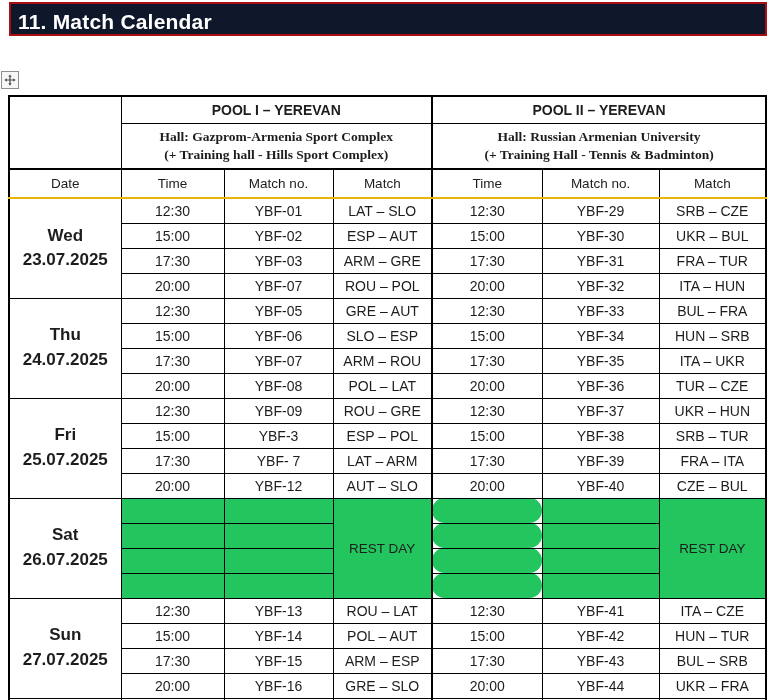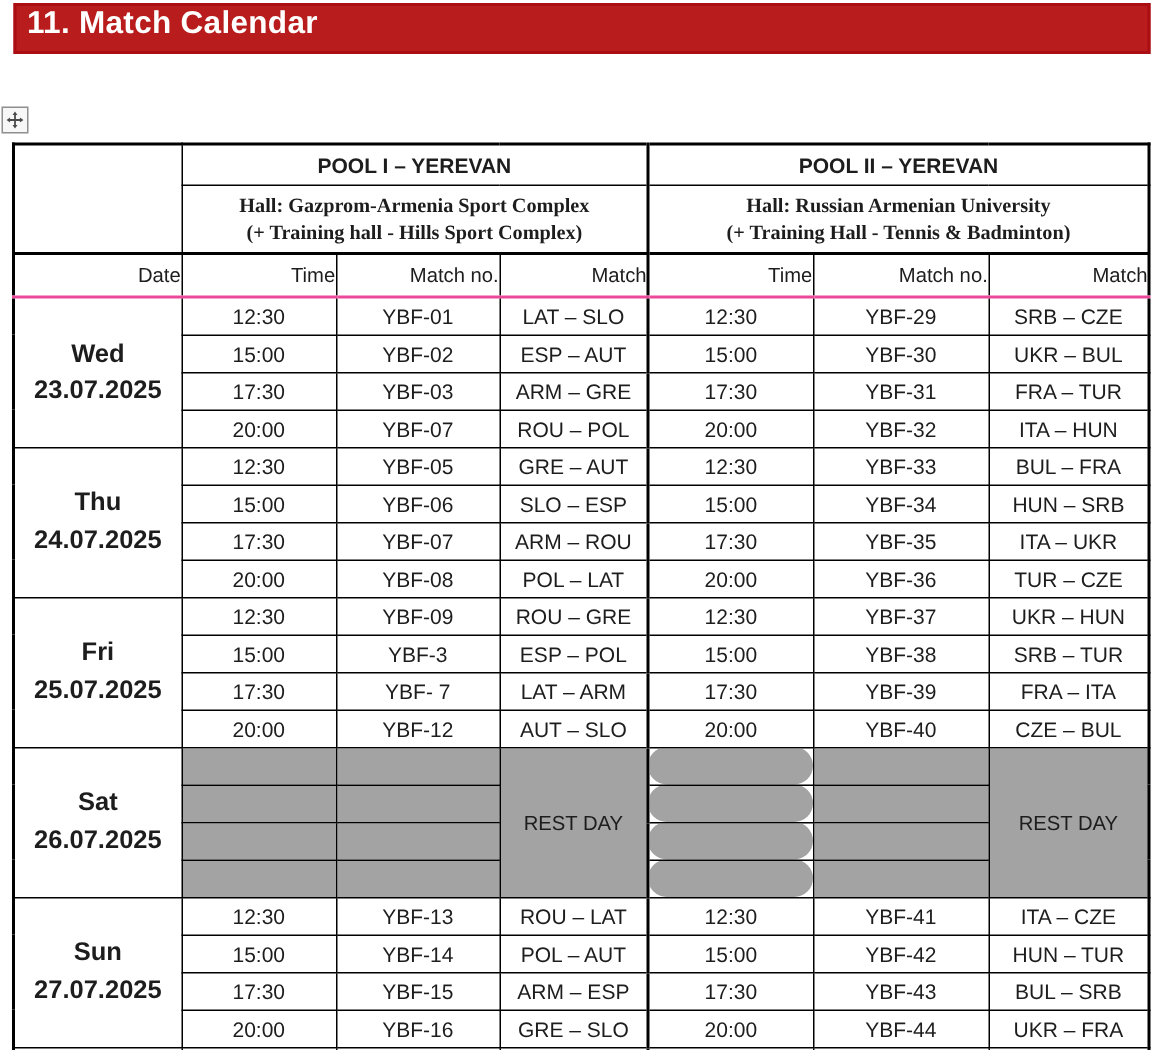--- a/index.html
+++ b/index.html
@@ -5,21 +5,21 @@
   html,body{margin:0;padding:0;}
   body{
     width:777px;height:700px;overflow:hidden;background:#ffffff;
     font-family:"Liberation Sans", sans-serif;position:relative;color:#1d1d1d;
   }
   .page{position:relative;width:777px;height:700px;overflow:hidden;}
 
   
   .banner{
     position:absolute;left:9px;right:10px;top:2px;height:30px;
-    background:#b91c1c;border:2px solid #AA0D12;display:flex;align-items:flex-start;
+    background:#0f172a;border:2px solid #AA0D12;display:flex;align-items:flex-end;
   }
   .banner .title{
     color:#ffffff;font-weight:bold;font-size:21px;padding-left:7px;letter-spacing:0.2px;
     white-space:nowrap;
   }
 
   
   .handle{
     position:absolute;left:1px;top:71px;width:16px;height:16px;
     background:#f7f7f7;border:1px solid #8f8f8f;display:flex;align-items:center;justify-content:center;
@@ -32,24 +32,24 @@
     border-collapse:collapse;table-layout:fixed;background:#fff;
     border:2px solid #000;
   }
   .cal th,.cal td{
     border:1px solid #000;text-align:center;vertical-align:middle;
     font-size:14px;font-weight:400;padding:0;overflow:hidden;white-space:nowrap;
   }
   .cal thead tr.pool-row th{height:26px;font-weight:bold;font-size:14px;}
   .cal thead tr.hall-row th{height:44px;font-weight:bold;font-size:13.5px;line-height:1.35;border-bottom:2px solid #000;font-family:Liberation Serif, serif;}
   .cal thead th.corner{border-bottom:2px solid #000;}
-  .cal thead tr.cols-row th{height:27px;font-weight:400;font-size:13.5px;border-bottom:2px solid #ec4899;text-align:right;}
+  .cal thead tr.cols-row th{height:27px;font-weight:400;font-size:13.5px;border-bottom:2px solid #eab308;}
   .cal tbody tr{height:25px;}
   .cal .p2{border-left:2px solid #000;border-radius:13px;}
-  .cal .gray{background:#a3a3a3;}
+  .cal .gray{background:#22c55e;}
   .cal td.day-cell{font-size:17px;line-height:1.45;font-weight:bold;}
   .cal td.rest-cell{font-size:13.5px;}
   .cal tbody tr.stub{height:30px;}
 
   
   .watermark{
     position:absolute;left:572px;top:645px;width:205px;height:30px;
     font-size:24px;font-weight:bold;letter-spacing:1px;
     color:rgba(255,250,222,0.55);text-shadow:0 0 2px rgba(255,255,255,0.35);
     pointer-events:none;overflow:hidden;

